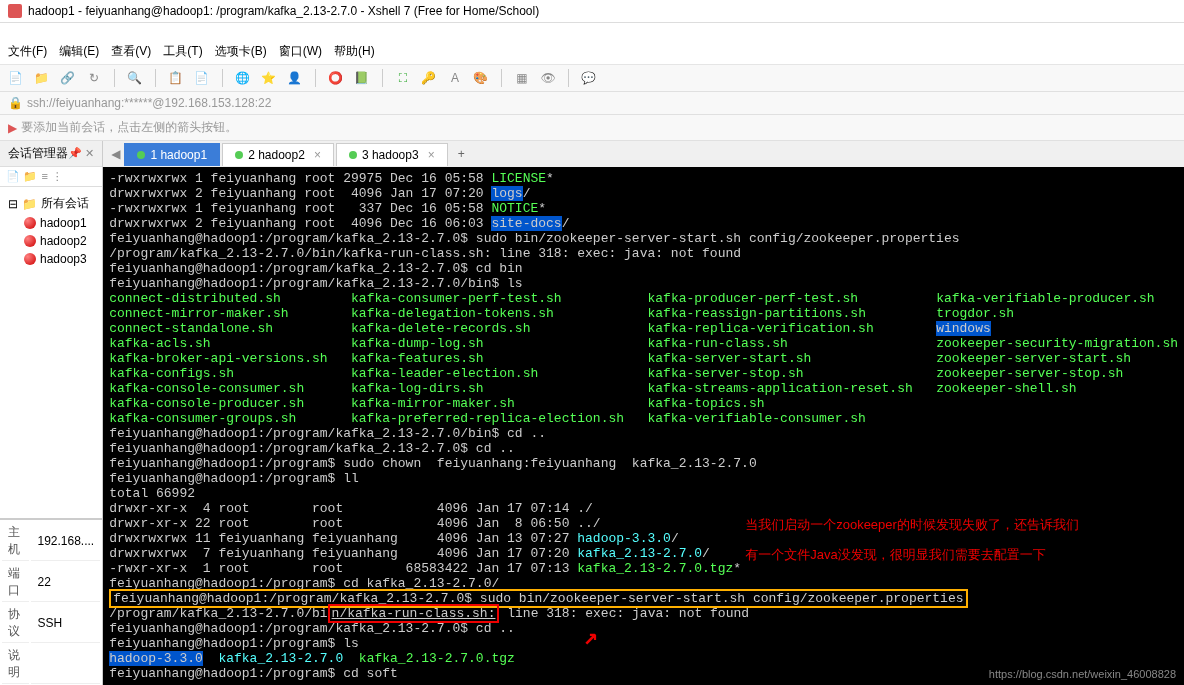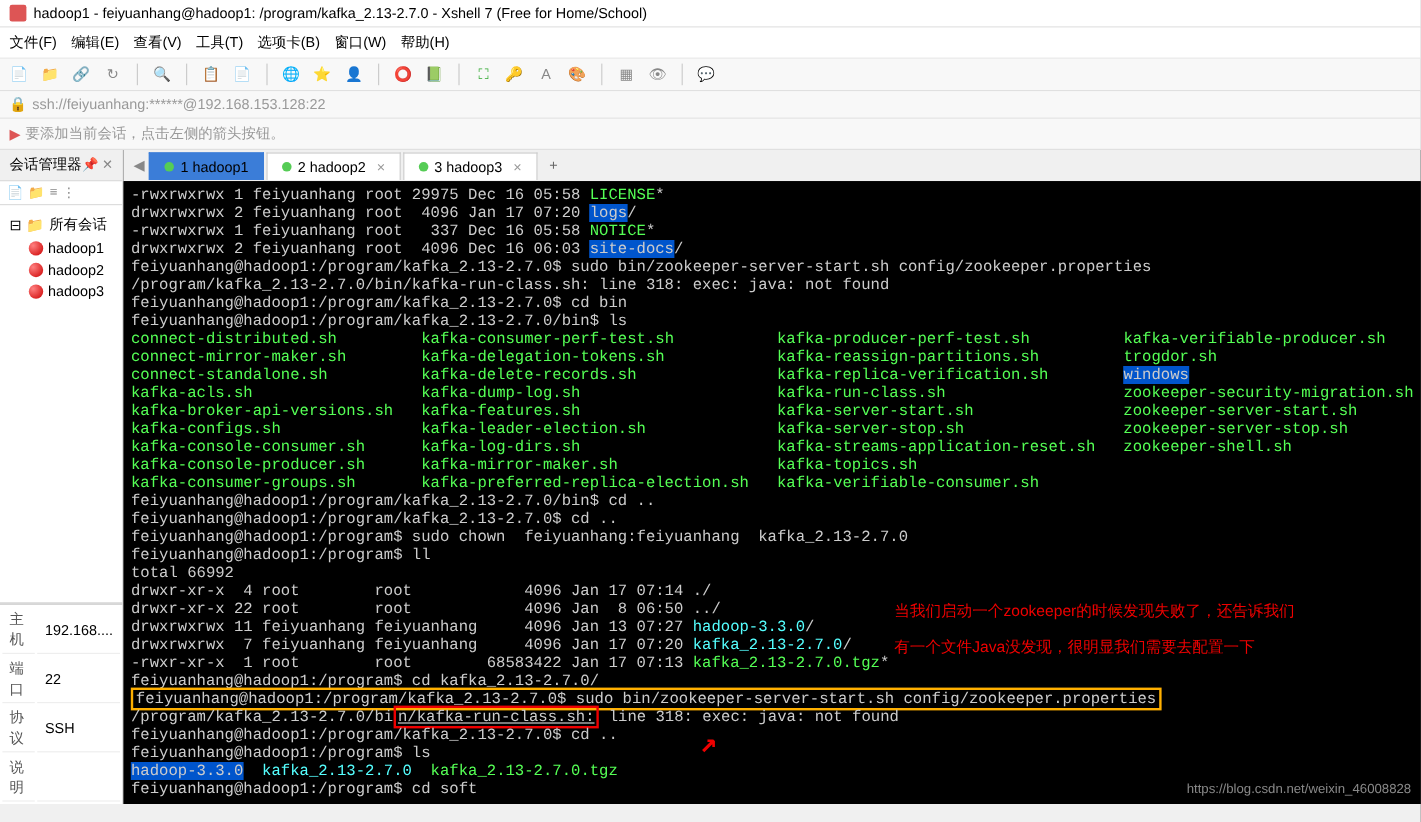--- a/index.html
+++ b/index.html
@@ -1,20 +1,20 @@
 <!DOCTYPE html>
 <html><head>
 <meta charset="utf-8">
 <style>
 * { margin: 0; padding: 0; box-sizing: border-box; }
 body { font-family: "Microsoft YaHei", Tahoma, sans-serif; font-size: 12px; background: #f0f0f0; width: 1184px; height: 685px; overflow: hidden; }
 .titlebar { background: #fff; border-bottom: 1px solid #ddd; padding: 4px 8px; display: flex; align-items: center; gap: 6px; }
 .titlebar .icon { width: 14px; height: 14px; background: #d55; border-radius: 2px; }
 .menubar { background: #fff; padding: 4px 8px; display: flex; gap: 12px; border-bottom: 1px solid #e5e5e5; }
-.menubar span { cursor: pointer; }
+.menubar span { cursor: pointer; margin-top: 16px; }
 .toolbar { background: #f8f8f8; padding: 4px 8px; display: flex; gap: 10px; align-items: center; border-bottom: 1px solid #e0e0e0; }
 .toolbar-icon { width: 16px; height: 16px; display: inline-flex; align-items: center; justify-content: center; }
 .sep { width: 1px; height: 18px; background: #ccc; margin: 0 2px; }
 .addressbar { background: #f8f8f8; padding: 4px 8px; display: flex; align-items: center; gap: 4px; border-bottom: 1px solid #e0e0e0; color: #999; }
 .lock-icon { color: #ffa500; }
 .hint { background: #f8f8f8; padding: 4px 8px; display: flex; align-items: center; gap: 4px; border-bottom: 1px solid #e0e0e0; color: #999; }
 .main { display: flex; height: calc(100% - 140px); }
 .sidebar { width: 135px; background: #fff; border-right: 1px solid #ccc; display: flex; flex-direction: column; }
 .sidebar-header { padding: 4px 8px; background: #f0f0f0; border-bottom: 1px solid #ddd; display: flex; justify-content: space-between; align-items: center; }
 .sidebar-tools { display: flex; gap: 3px; }
@@ -23,21 +23,21 @@
 .tree-item.indent { padding-left: 20px; }
 .folder-icon { color: #e8c040; }
 .session-icon { width: 12px; height: 12px; border-radius: 50%; background: radial-gradient(circle at 30% 30%, #ff8080, #cc0000); }
 .props { border-top: 1px solid #ccc; }
 .props table { width: 100%; font-size: 12px; }
 .props td { padding: 2px 6px; border-bottom: 1px solid #eee; }
 .props td:first-child { width: 40px; color: #555; }
 .content { flex: 1; display: flex; flex-direction: column; background: #000; }
 .tabs { background: #f0f0f0; display: flex; align-items: center; padding: 0 4px; height: 26px; }
 .tab { padding: 4px 12px; background: #fff; border: 1px solid #ccc; border-bottom: none; margin-right: 2px; display: flex; align-items: center; gap: 5px; cursor: pointer; font-size: 12px; }
-.tab.active { background: #3b7dd8; color: #000000; border-color: #3b7dd8; }
+.tab.active { background: #3b7dd8; color: #ffffff; border-color: #3b7dd8; }
 .dot { width: 8px; height: 8px; border-radius: 50%; background: #5c5; display: inline-block; }
 .tab-add { padding: 2px 8px; cursor: pointer; color: #666; }
 .terminal { flex: 1; background: #000; color: #ccc; font-family: "Consolas", "Courier New", monospace; font-size: 13px; line-height: 15px; padding: 4px 6px; overflow: hidden; white-space: pre; position: relative; }
 .green { color: #5f5; }
 .cyan { color: #5ff; }
 .blue-bg { background: #0055cc; color: #ccc; }
 .yellow-box { border: 2px solid #ffb000; padding: 0 2px; }
 .red-box { border: 2px solid #e00; padding: 0 2px; text-decoration: underline; }
 .annotation { position: absolute; color: #e00; font-family: "Microsoft YaHei", sans-serif; font-size: 13px; }
 .watermark { position: absolute; bottom: 4px; right: 8px; color: #888; font-size: 11px; font-family: sans-serif; }

